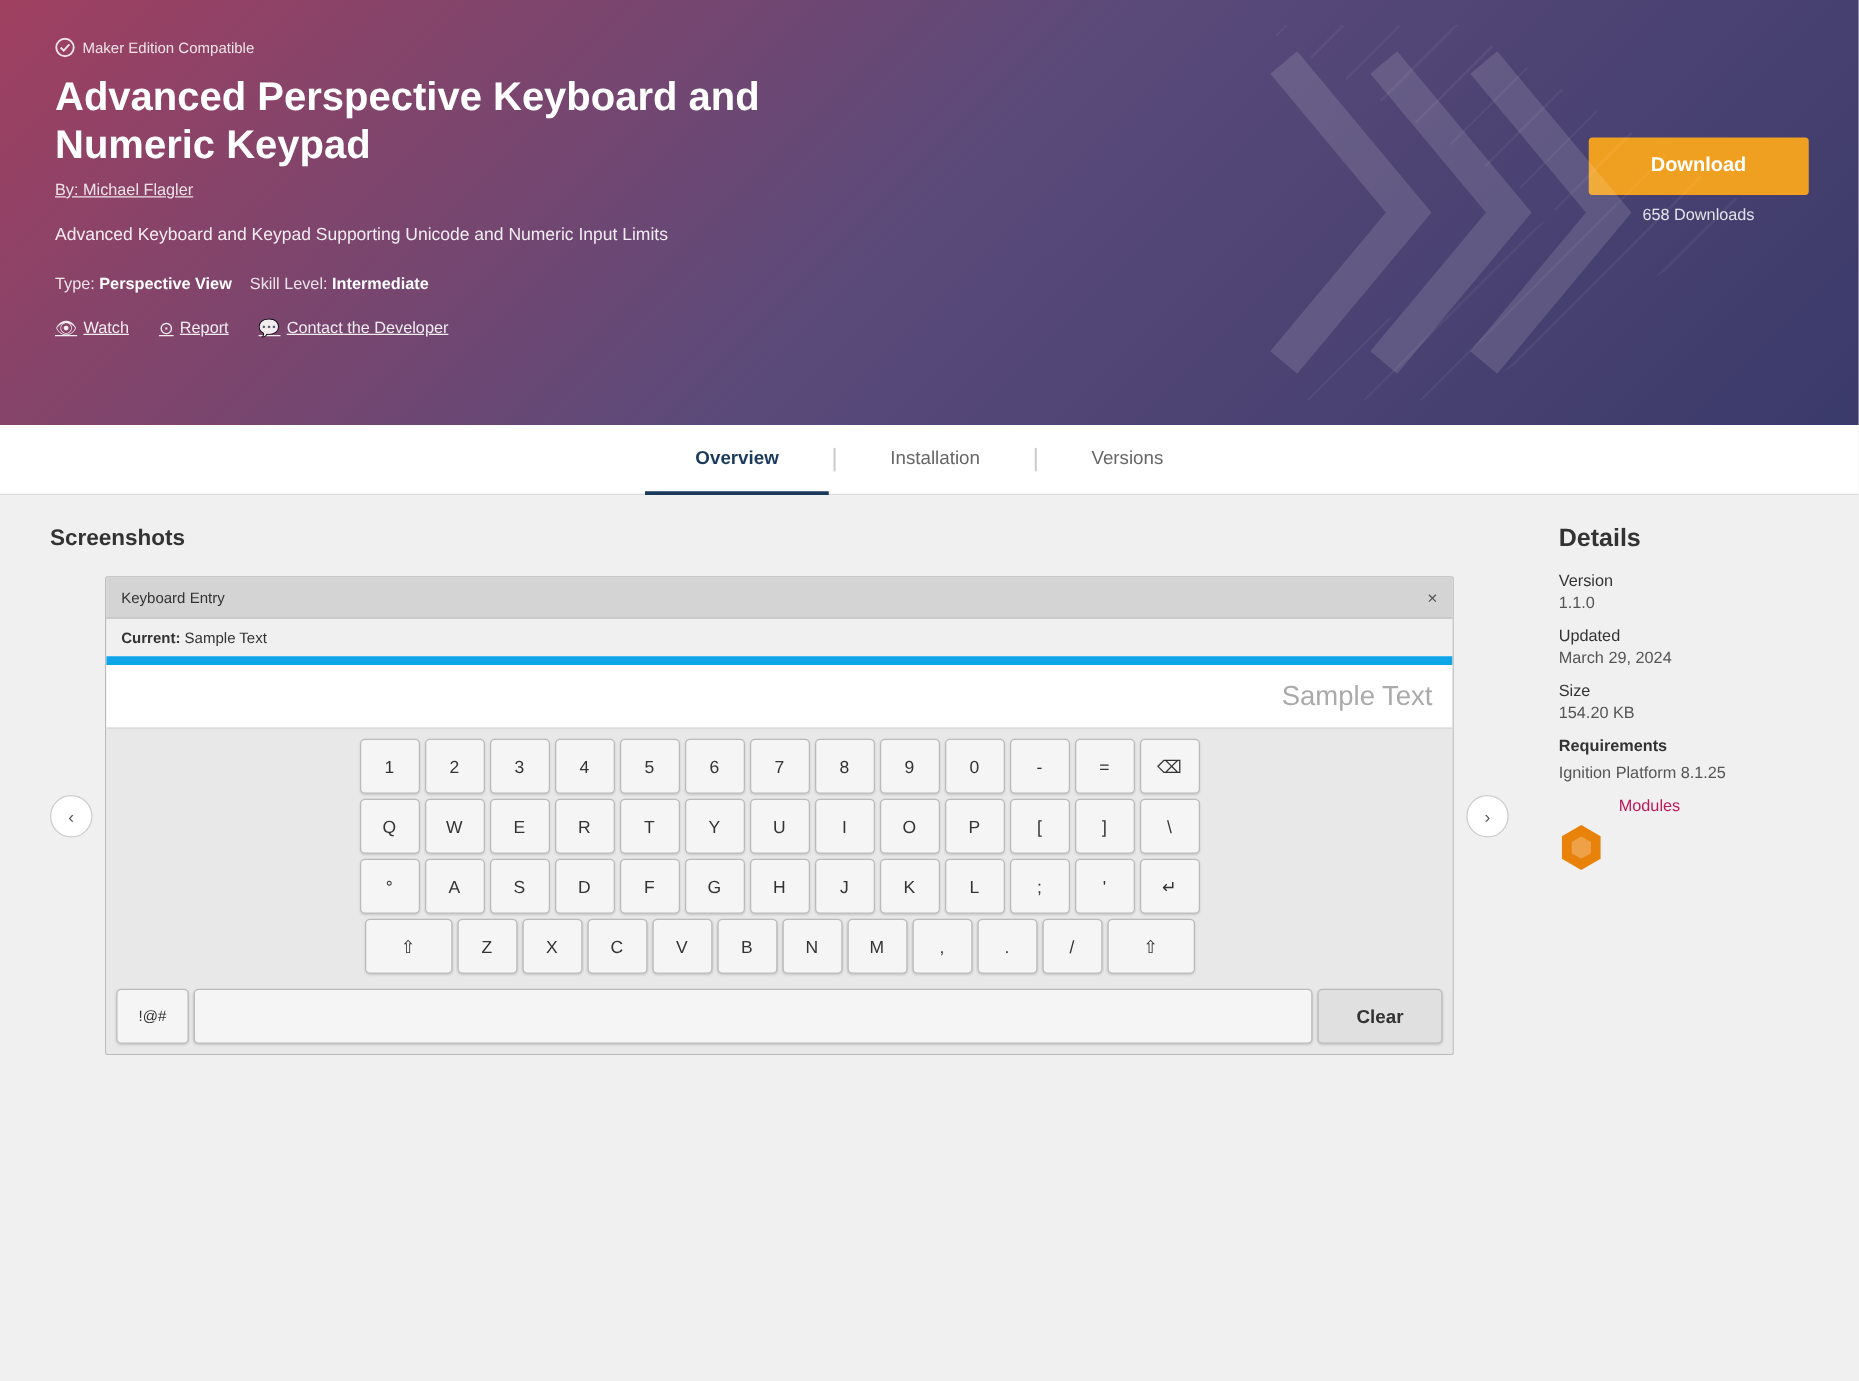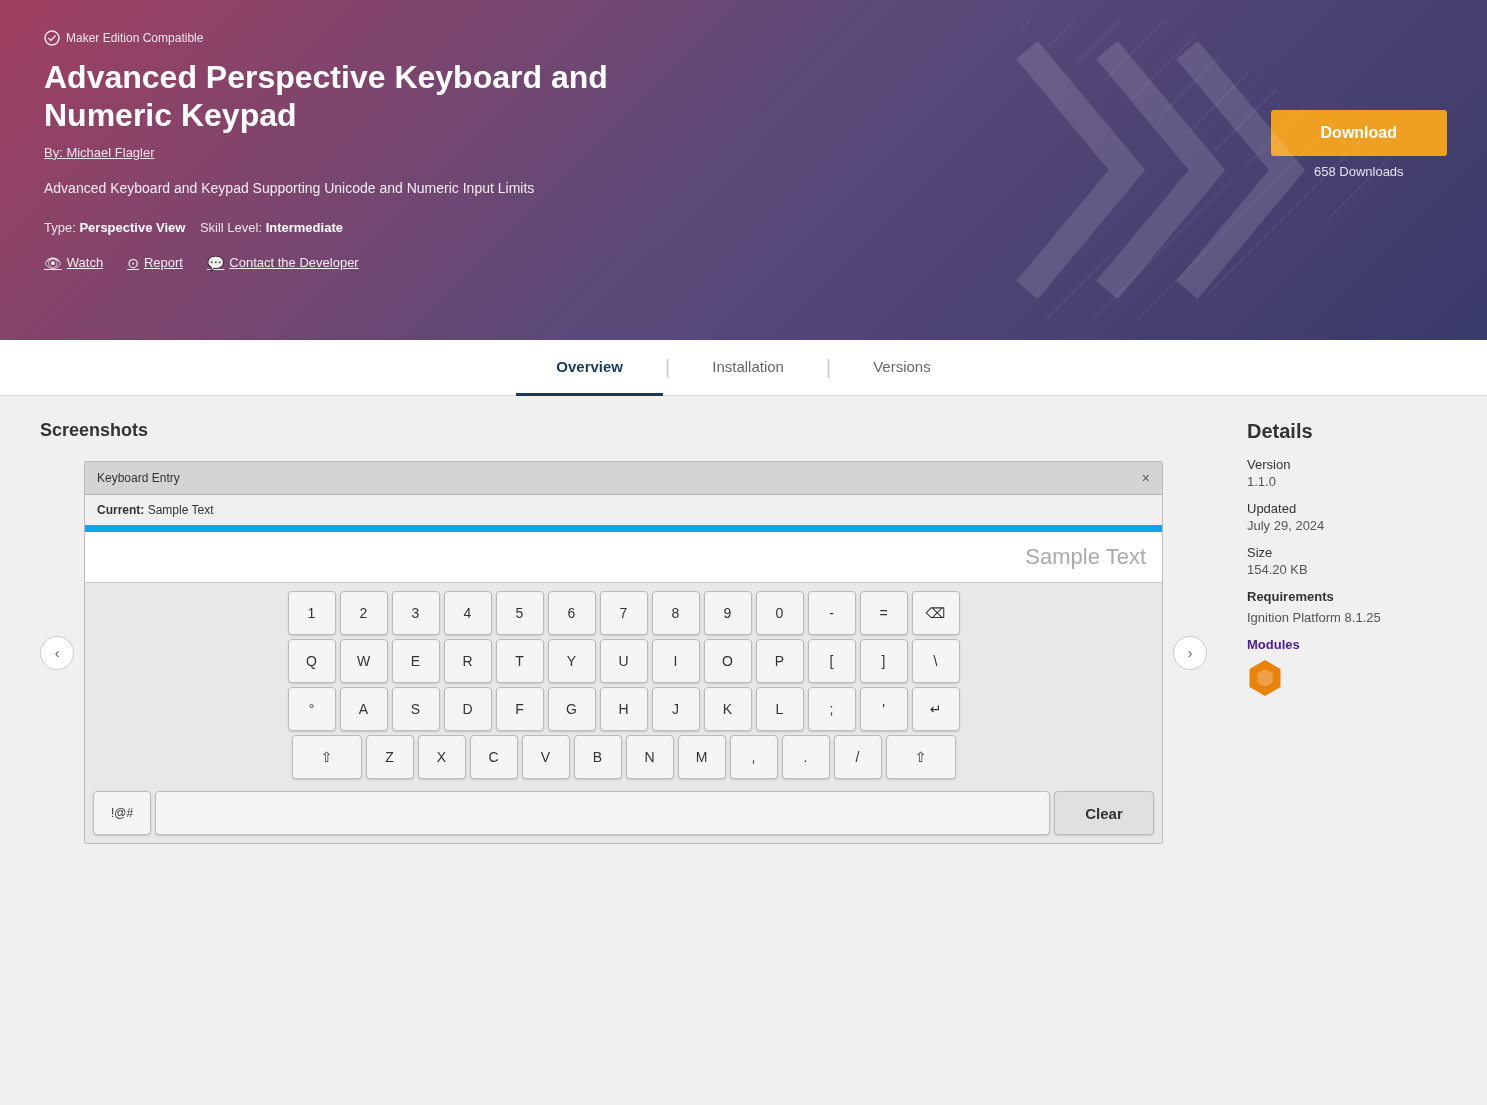--- a/index.html
+++ b/index.html
@@ -289,23 +289,24 @@
       color: #333;
       margin-bottom: 6px;
     }
     .req-value {
       font-size: 13px;
       color: #555;
       margin-bottom: 12px;
     }
     .modules-title {
       font-size: 13px;
-      font-weight: 700;
-      color: #4c1d95;
+      font-weight: 400;
+      color: #be185d;
       margin-bottom: 8px;
+      margin-left: 48px;
     }
     
     .hex {
       width: 36px;
       height: 36px;
       background: #e8820a;
       clip-path: polygon(50% 0%, 93% 25%, 93% 75%, 50% 100%, 7% 75%, 7% 25%);
       display: flex;
       align-items: center;
       justify-content: center;
@@ -489,21 +490,21 @@
     </div>
   </div>
 
   <div class="sidebar">
     <div class="details-title">Details</div>
 
     <div class="detail-label">Version</div>
     <div class="detail-value">1.1.0</div>
 
     <div class="detail-label">Updated</div>
-    <div class="detail-value">July 29, 2024</div>
+    <div class="detail-value">March 29, 2024</div>
 
     <div class="detail-label">Size</div>
     <div class="detail-value">154.20 KB</div>
 
     <div class="req-title">Requirements</div>
     <div class="req-value">Ignition Platform 8.1.25</div>
 
     <div class="modules-title">Modules</div>
     <div class="hex">
       <div class="hex-inner"></div>

